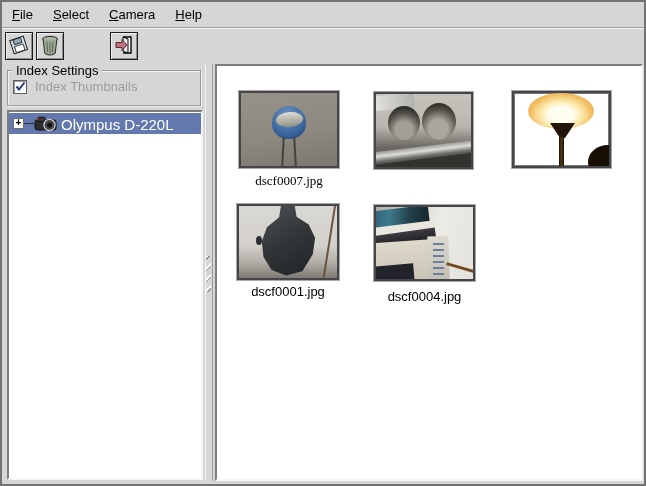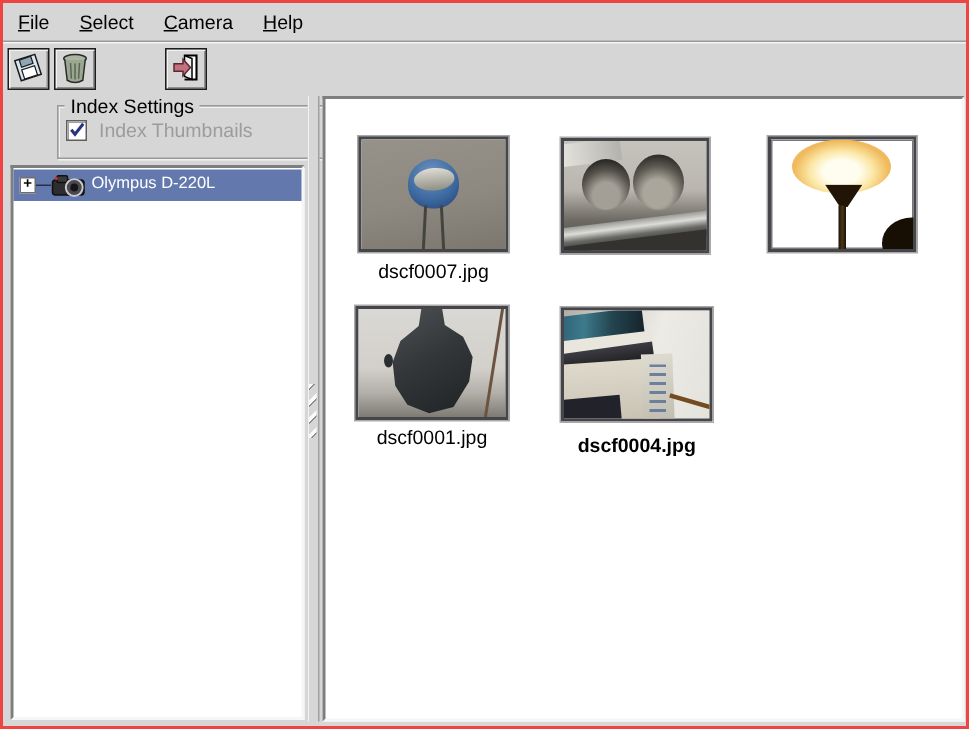--- a/index.html
+++ b/index.html
@@ -1,40 +1,40 @@
 <!DOCTYPE html>
 <html><head>
 <meta charset="utf-8">
 <style>
   html,body{margin:0;padding:0;background:#4a4a4a;font-family:"Liberation Sans",sans-serif;}
   #window{
     position:relative;width:646px;height:486px;box-sizing:border-box;
-    background:#d6d6d6;border:2px solid #ef4444;overflow:hidden;
+    background:#d6d6d6;border:2px solid #737373;overflow:hidden;
   }
   
   .menubar{
     position:absolute;left:0;top:0;width:642px;height:26px;
     display:flex;align-items:center;padding-left:10px;box-sizing:border-box;
     border-bottom:1px solid #9a9a9a;box-shadow:0 1px 0 #f4f4f4;
     font-size:13px;color:#000;
   }
   .menu-item{margin-right:20px;cursor:default;}
   .menu-key{text-decoration:underline;}
   
   .toolbtn{
     position:absolute;top:30px;width:28px;height:28px;box-sizing:border-box;
     background:#d6d6d6;border:1px solid #1c1c1c;
     box-shadow:inset 1px 1px 0 #f2f2f2, inset -1px -1px 0 #8f8f8f;
     display:flex;align-items:center;justify-content:center;padding:0;
   }
   #btn-save{left:3px;} #btn-delete{left:34px;} #btn-exit{left:108px;}
   
   .frame{
-    position:absolute;left:5px;top:68px;width:180px;height:36px;box-sizing:border-box;
-    border:1px solid #9a9a9a;box-shadow:inset 1px 1px 0 #f2f2f2, 1px 1px 0 #f2f2f2;margin-left:31px;
+    position:absolute;left:5px;top:68px;width:194px;height:36px;box-sizing:border-box;
+    border:1px solid #9a9a9a;box-shadow:inset 1px 1px 0 #f2f2f2, 1px 1px 0 #f2f2f2;
   }
   .frame-label{
     position:absolute;left:4px;top:-8px;background:#d6d6d6;padding:0 4px;
     font-size:13px;color:#000;white-space:nowrap;
   }
   .check-row{position:absolute;left:5px;top:8px;display:flex;align-items:center;}
   .checkbox{
     width:14px;height:14px;box-sizing:border-box;background:#fff;
     border:1px solid #5e5e5e;box-shadow:inset 1px 1px 0 #9d9d9d;
     display:flex;align-items:center;justify-content:center;
@@ -50,21 +50,21 @@
     position:absolute;left:0;top:1px;width:100%;height:21px;
     background:#6379ae;display:flex;align-items:center;cursor:default;
   }
   .expander{
     position:absolute;left:4px;top:5px;width:11px;height:11px;box-sizing:border-box;
     background:#fff;border:1px solid #6e6e6e;
     font-size:10px;line-height:8px;text-align:center;color:#000;font-weight:bold;
   }
   .tree-connector{position:absolute;left:15px;top:10px;width:10px;height:1px;background:#27324a;}
   .tree-cam{position:absolute;left:25px;top:2px;}
-  .tree-label{position:absolute;left:52px;top:3px;font-size:11px;color:#fff;white-space:nowrap;}
+  .tree-label{position:absolute;left:52px;top:3px;font-size:15px;color:#fff;white-space:nowrap;}
   
   .splitter{
     position:absolute;left:203px;top:62px;width:8px;height:417px;background:#d6d6d6;
     box-shadow:inset 1px 0 0 #f2f2f2, inset -1px 0 0 #9f9f9f;cursor:col-resize;
   }
   .grip{
     position:absolute;left:1px;top:192px;width:5px;height:36px;
     background:repeating-linear-gradient(135deg,#fafafa 0 2px,#8f8f8f 2px 3px,#d6d6d6 3px 8px);
   }
   
@@ -131,25 +131,25 @@
     background:linear-gradient(#3c3c42,#16161a);}
   .t5-body{left:-3px;top:34px;width:66px;height:42px;transform:rotate(-4deg);
     background:linear-gradient(180deg,#ded9cb,#c7c2b2);}
   .t5-panel{left:52px;top:29px;width:21px;height:44px;transform:rotate(-2deg);
     background:linear-gradient(170deg,#dedbd1,#c1beb1);}
   .t5-keys{left:57px;top:36px;width:11px;height:32px;
     background:repeating-linear-gradient(180deg,rgba(92,112,152,0.85) 0 2px,rgba(0,0,0,0) 2px 6px);}
   .t5-dark{left:-4px;top:58px;width:42px;height:20px;transform:rotate(-5deg);background:#22232a;}
   .t5-cable{left:70px;top:59px;width:28px;height:3px;transform:rotate(16deg);background:#744a20;}
   
-  #l1{left:22px;top:107px;width:100px;}
+  #l1{left:22px;top:107px;width:100px;font-family:Liberation Serif, serif;}
   #l2{left:157px;top:111px;width:99px;}
   #l3{left:295px;top:108px;width:99px;}
   #l4{left:20px;top:218px;width:102px;}
-  #l5{left:157px;top:223px;width:101px;font-weight:bold;}
+  #l5{left:157px;top:223px;width:101px;}
 </style>
 </head>
 <body>
 
 <div id="window">
 
   <div class="menubar">
     <span class="menu-item"><span class="menu-key">F</span><span>ile</span></span>
     <span class="menu-item"><span class="menu-key">S</span><span>elect</span></span>
     <span class="menu-item"><span class="menu-key">C</span><span>amera</span></span>

